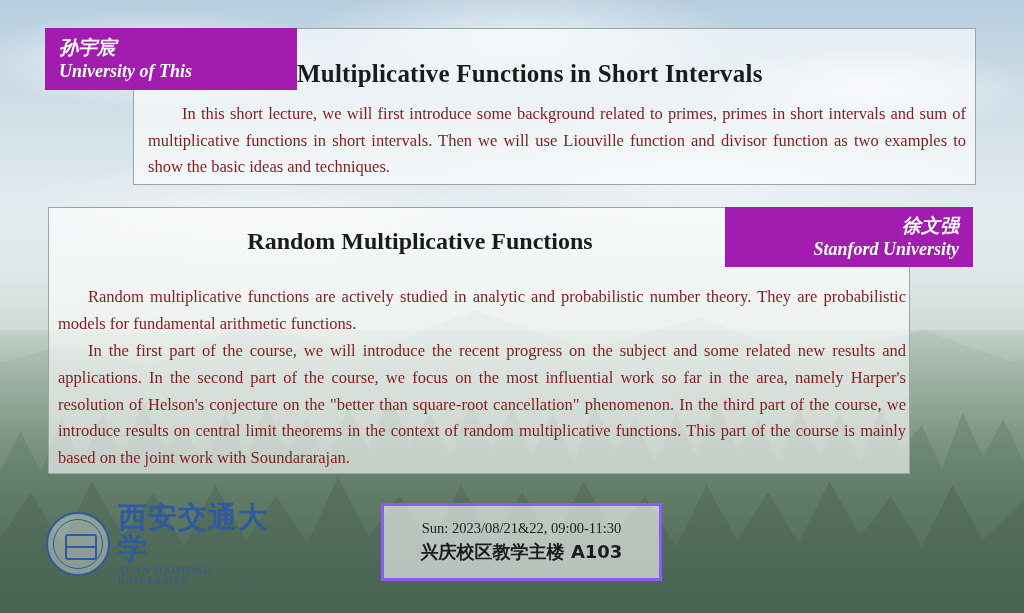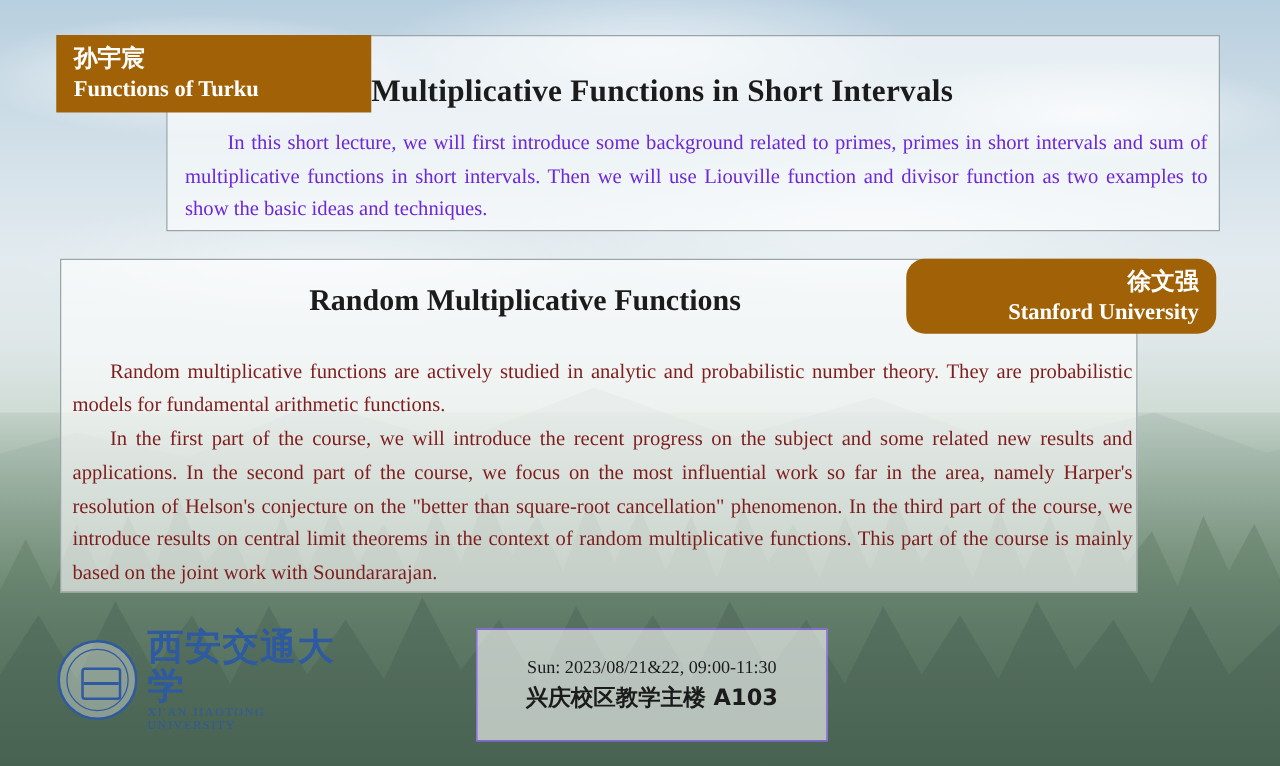--- a/index.html
+++ b/index.html
@@ -97,27 +97,28 @@
 
   
   .panel {
     position: absolute;
     background: rgba(255,255,255,0.62);
     border: 1px solid #9aa5a8;
     box-sizing: border-box;
   }
   .name-box {
     position: absolute;
-    background: #a16207;
+    background: #a21caf;
     box-sizing: border-box;
     color: #ffffff;
     display: flex;
     flex-direction: column;
     justify-content: center;
     line-height: 1.25;
+    font-style: italic;
   }
   .name-box .cn {
     font-size: 19px;
     font-weight: bold;
     font-family: "DejaVu Sans", sans-serif;
   }
   .name-box .en {
     font-size: 18px;
     font-weight: bold;
     font-family: "Liberation Serif", serif;
@@ -142,37 +143,36 @@
     font-weight: bold;
     color: #1b1b1b;
     letter-spacing: 0.2px;
   }
   #talk1-abstract {
     position: absolute;
     left: 148px; top: 101px;
     width: 818px;
     font-size: 16.5px;
     line-height: 1.62;
-    color: #6d28d9;
+    color: #7f1d1d;
     text-indent: 34px;
     text-align: justify;
   }
 
   
   #talk2-panel {
     left: 48px; top: 207px;
     width: 862px; height: 267px;
   }
   #talk2-name {
     left: 725px; top: 207px;
     width: 248px; height: 60px;
     padding: 4px 14px 4px 0;
     text-align: right;
     align-items: flex-end;
-    border-radius: 15px;
   }
   #talk2-title {
     position: absolute;
     left: 120px; top: 228px;
     width: 600px;
     text-align: center;
     font-size: 24px;
     font-weight: bold;
     color: #1b1b1b;
   }
@@ -186,23 +186,23 @@
     text-align: justify;
   }
   #talk2-abstract p {
     margin: 0;
     text-indent: 30px;
   }
 
   
   #schedule-box {
     left: 381px; top: 503px;
-    width: 281px; height: 90px;
+    width: 281px; height: 78px;
     background: rgba(255,255,255,0.60);
-    border: 1px solid #8b5cf6;
+    border: 3px solid #8b5cf6;
     display: flex;
     flex-direction: column;
     justify-content: center;
     align-items: center;
     gap: 3px;
     text-align: right;
   }
   #schedule-box .line {
     font-size: 14.5px;
     color: #1b1b1b;
@@ -297,21 +297,21 @@
   <div class="bg-mountain-far"></div>
   <div class="bg-tree-line"></div>
   <div class="bg-trees"></div>
   <div class="bg-dark-trees"></div>
   <div class="bg-overlay"></div>
 
   <div class="panel" id="talk1-panel"></div>
 
   <div class="name-box" id="talk1-name">
     <span class="cn">孙宇宸</span>
-    <span class="en">Functions of Turku</span>
+    <span class="en">University of This</span>
   </div>
 
   <div id="talk1-title">Multiplicative Functions in Short Intervals</div>
 
   <div id="talk1-abstract">In this short lecture, we will first introduce some background related to primes, primes in short intervals and sum of multiplicative functions in short intervals. Then we will use Liouville function and divisor function as two examples to show the basic ideas and techniques.</div>
 
   <div class="panel" id="talk2-panel"></div>
 
   <div class="name-box" id="talk2-name">
     <span class="cn">徐文强</span>

